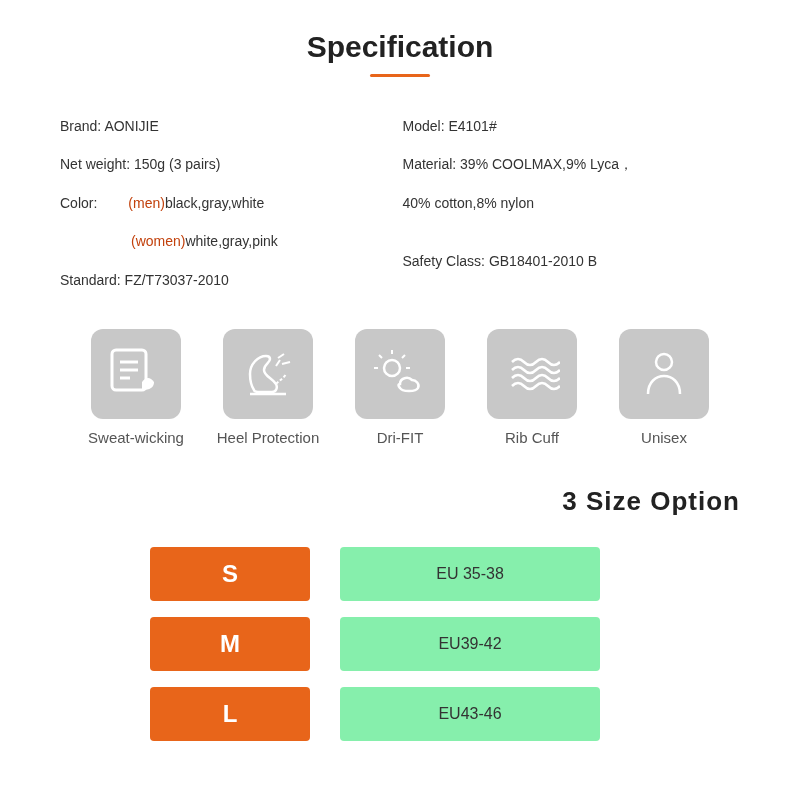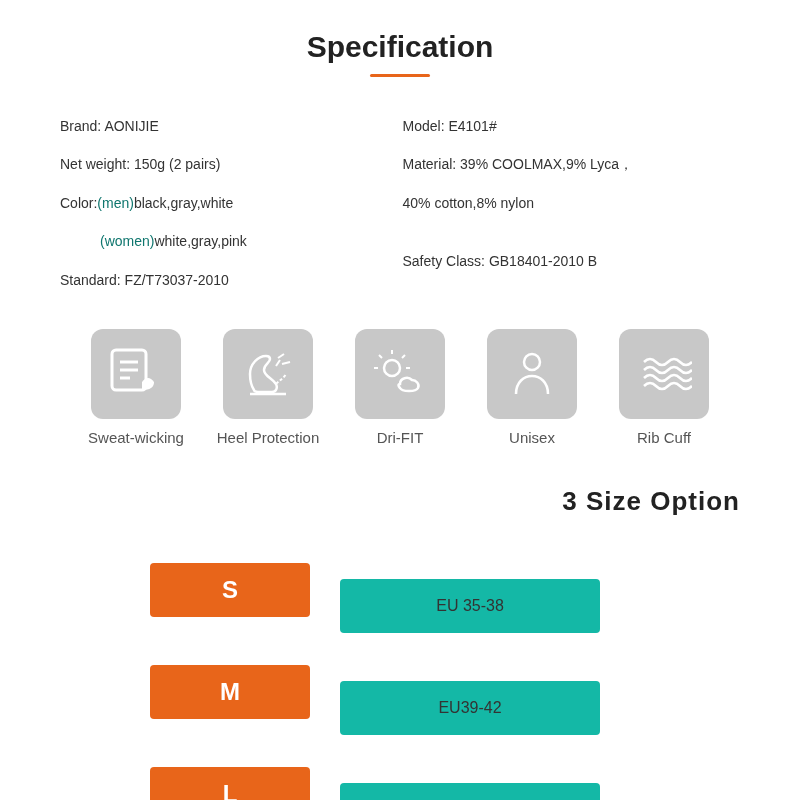--- a/index.html
+++ b/index.html
@@ -41,21 +41,22 @@
       gap: 5px;
       margin-bottom: 30px;
     }
     .spec-item {
       font-size: 14px;
       color: #333;
       padding: 8px 0;
       line-height: 1.6;
     }
     .spec-orange {
-      color: #0f766e;
+      color: #c2410c;
+      margin-left: 31px;
     }
 
     
     .icons-section {
       display: flex;
       justify-content: space-around;
       align-items: flex-start;
       margin-bottom: 40px;
       padding: 0 10px;
     }
@@ -119,28 +120,27 @@
       border: none;
       border-radius: 4px;
       display: flex;
       align-items: center;
       justify-content: center;
       cursor: pointer;
     }
     .size-value {
       width: 260px;
       height: 54px;
-      background: #14b8a6;
+      background: #86efac;
       color: #333;
       font-size: 16px;
       border-radius: 4px;
       display: flex;
       align-items: center;
       justify-content: center;
-      margin-top: 32px;
     }
   </style>
 </head>
 <body>
 
 <div class="page">
 
   <div class="title-section">
     <h1 class="main-title">Specification</h1>
     <div class="title-underline"></div>
@@ -148,21 +148,21 @@
 
   <div class="specs-grid">
 
     <div>
       <div class="spec-item">
         <span>Brand:</span>
         <span>AONIJIE</span>
       </div>
       <div class="spec-item">
         <span>Net weight:</span>
-        <span>150g (2 pairs)</span>
+        <span>150g (3 pairs)</span>
       </div>
       <div class="spec-item">
         <span>Color:</span><span class="spec-orange">(men)</span><span>black,gray,white</span>
       </div>
       <div class="spec-item" style="padding-left:40px;">
         <span class="spec-orange">(women)</span><span>white,gray,pink</span>
       </div>
       <div class="spec-item">
         <span>Standard:</span>
         <span>FZ/T73037-2010</span>
@@ -233,40 +233,40 @@
           <path d="M28 38 C28 32 36 30 40 34 C44 34 48 38 46 42 C44 46 30 46 28 42 C26 40 26 38 28 38 Z" fill="none" stroke="#fff" stroke-width="2.5"></path>
         </svg>
       </div>
       <span class="icon-label">Dri-FIT</span>
     </div>
 
     <div class="icon-item">
       <div class="icon-box">
         <svg viewBox="0 0 56 56">
 
-          <circle cx="28" cy="16" r="8" fill="none" stroke="#fff" stroke-width="2.5"></circle>
-          <path d="M12 48 C12 36 20 30 28 30 C36 30 44 36 44 48" fill="none" stroke="#fff" stroke-width="2.5"></path>
-        </svg>
-      </div>
-      <span class="icon-label">Unisex</span>
-    </div>
-
-    <div class="icon-item">
-      <div class="icon-box">
-        <svg viewBox="0 0 56 56">
-
           <path d="M8 16 Q14 10 20 16 Q26 22 32 16 Q38 10 44 16 Q50 22 56 16" fill="none" stroke="#fff" stroke-width="2.5"></path>
           <path d="M8 24 Q14 18 20 24 Q26 30 32 24 Q38 18 44 24 Q50 30 56 24" fill="none" stroke="#fff" stroke-width="2.5"></path>
           <path d="M8 32 Q14 26 20 32 Q26 38 32 32 Q38 26 44 32 Q50 38 56 32" fill="none" stroke="#fff" stroke-width="2.5"></path>
           <path d="M8 40 Q14 34 20 40 Q26 46 32 40 Q38 34 44 40 Q50 46 56 40" fill="none" stroke="#fff" stroke-width="2.5"></path>
         </svg>
       </div>
       <span class="icon-label">Rib Cuff</span>
     </div>
 
+    <div class="icon-item">
+      <div class="icon-box">
+        <svg viewBox="0 0 56 56">
+
+          <circle cx="28" cy="16" r="8" fill="none" stroke="#fff" stroke-width="2.5"></circle>
+          <path d="M12 48 C12 36 20 30 28 30 C36 30 44 36 44 48" fill="none" stroke="#fff" stroke-width="2.5"></path>
+        </svg>
+      </div>
+      <span class="icon-label">Unisex</span>
+    </div>
+
   </div>
 
   <div class="size-section">
     <h2 class="size-title">3 Size Option</h2>
     <div class="size-rows">
 
       <div class="size-row">
         <div class="size-btn">S</div>
         <div class="size-value">EU 35-38</div>
       </div>

